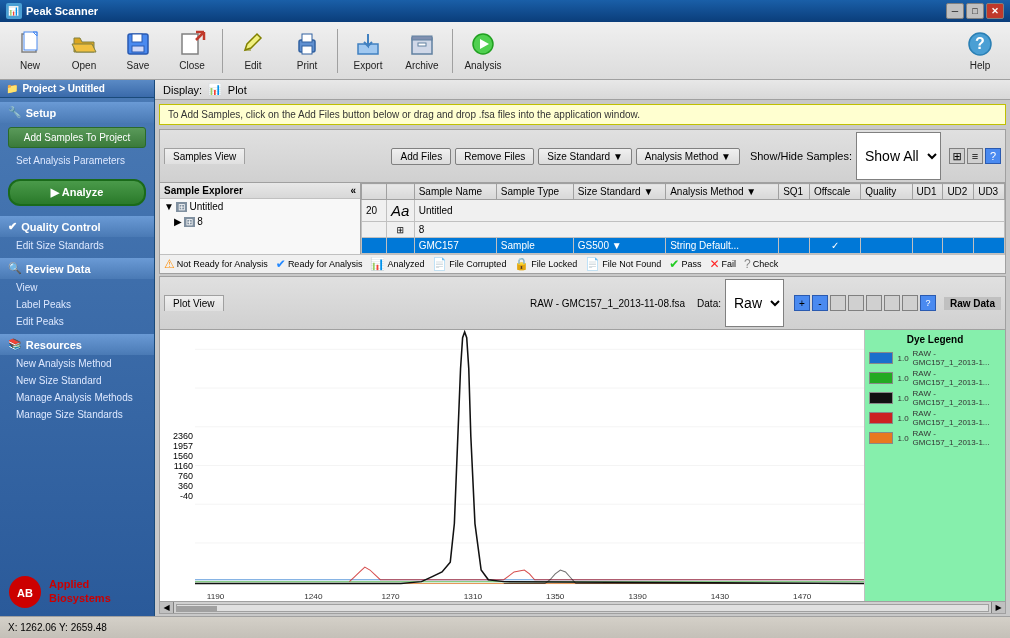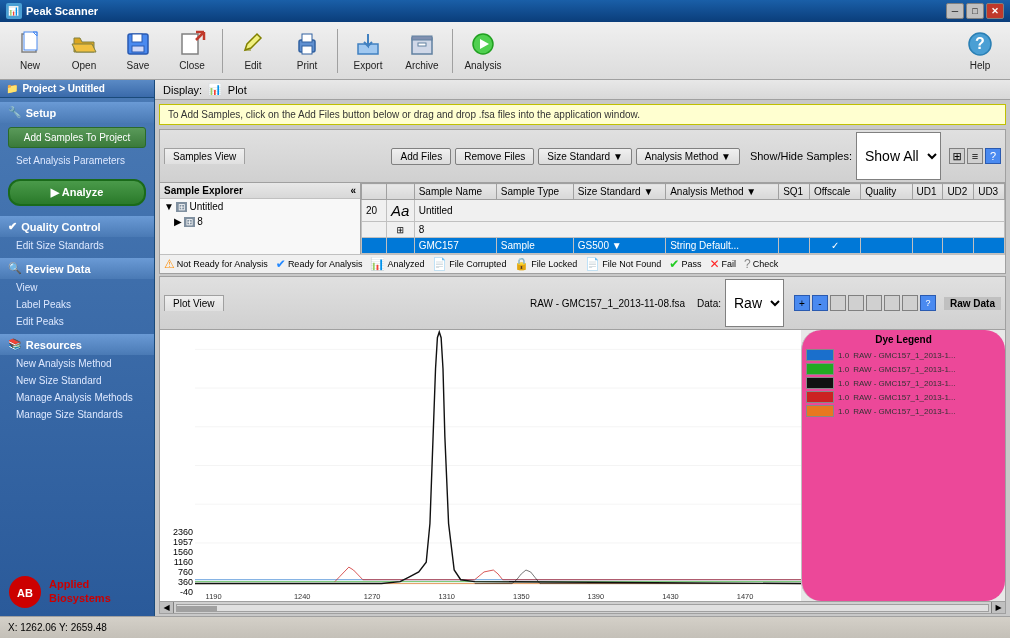--- a/index.html
+++ b/index.html
@@ -245,26 +245,25 @@
       display: flex;
       overflow: hidden;
     }
     .plot-main {
       flex: 1;
       background: #eab308;
       position: relative;
       overflow: hidden;
     }
     .plot-legend {
-      width: 204px;
-      background: #ec4899;
+      width: 141px;
+      background: #86efac;
       border-left: 1px solid #c0c0c0;
       padding: 4px;
       overflow: hidden;
-      border-radius: 20px;
     }
     .legend-title { font-size: 10px; font-weight: bold; text-align: center; margin-bottom: 4px; }
     .legend-row { display: flex; align-items: center; gap: 4px; font-size: 9px; margin: 2px 0; }
     
     
     .status-bar {
       background: linear-gradient(to bottom, #d4d0c8, #c4c0b8);
       border-top: 1px solid #a0a0a0;
       height: 22px;
       display: flex;
@@ -619,21 +618,21 @@
           <div style="width:16px;height:16px;background:#d0d0d0;border:1px solid #808080;cursor:pointer;"></div>
           <div style="width:16px;height:16px;background:#4a8af0;border:1px solid #2a5ab0;cursor:pointer;color:white;display:flex;align-items:center;justify-content:center;font-size:9px;">?</div>
         </div>
         <div style="background:#c0c0c0;padding:1px 6px;font-size:10px;margin-left:4px;font-weight:bold;">Raw Data</div>
       </div>
 
       <div class="plot-area">
 
         <div style="display:flex;flex:1;overflow:hidden;">
 
-          <div style="width:35px;display:flex;flex-direction:column;justify-content:flex-end;padding:4px 2px;font-size:9px;text-align:right;background:white;">
+          <div style="width:35px;display:flex;flex-direction:column;justify-content:center;padding:4px 2px;font-size:9px;text-align:right;background:white;">
             <span>2360</span>
             <span>1957</span>
             <span>1560</span>
             <span>1160</span>
             <span>760</span>
             <span>360</span>
             <span>-40</span>
           </div>
 
           <div class="plot-main">

